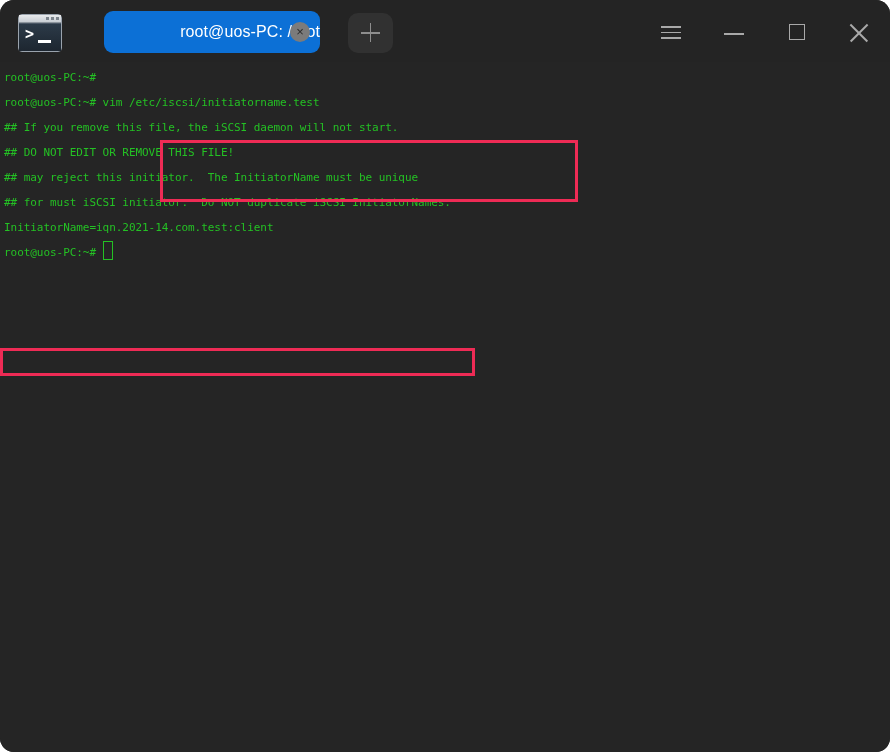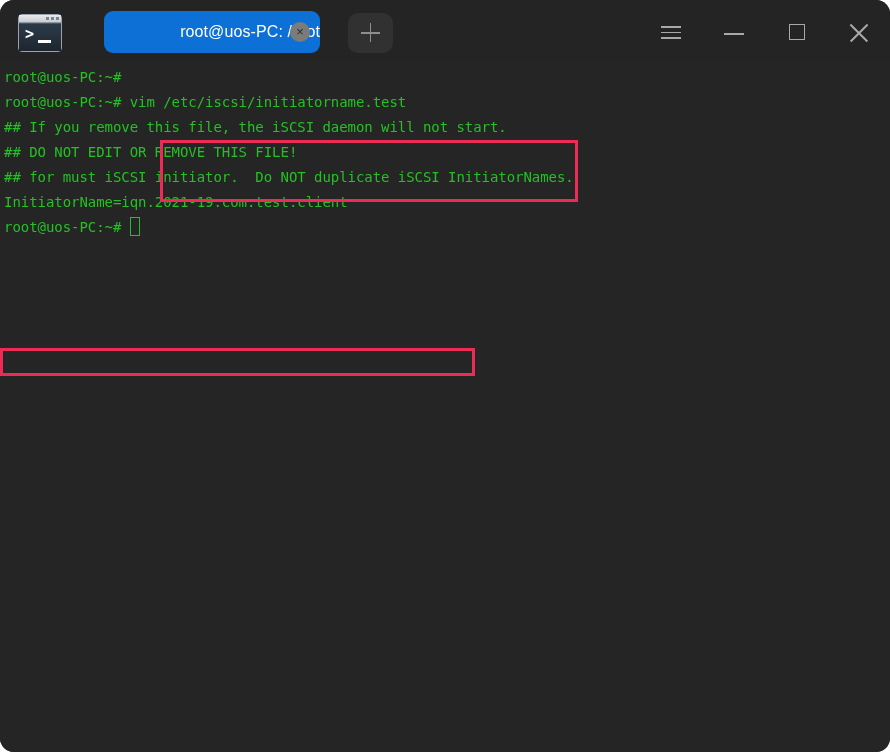--- a/index.html
+++ b/index.html
@@ -191,21 +191,21 @@
     position: absolute;
     left: 4px;
     top: 3px;
     width: 884px;
   }
   .term-line {
     height: 25px;
     line-height: 25px;
     color: #24c124;
     font-family: "DejaVu Sans Mono", monospace;
-    font-size: 14px;
+    font-size: 11px;
     white-space: pre;
     letter-spacing: -0.05px;
   }
   .cursor-block {
     display: inline-block;
     width: 10px;
     height: 19px;
     border: 1.8px solid #24c124;
     box-sizing: border-box;
     vertical-align: -4px;
@@ -276,22 +276,23 @@
       <span class="d2"></span>
     </div>
   </div>
 
   <div id="terminal">
     <div id="term-lines">
       <div class="term-line">root@uos-PC:~#</div>
       <div class="term-line">root@uos-PC:~# vim /etc/iscsi/initiatorname.test</div>
       <div class="term-line">## If you remove this file, the iSCSI daemon will not start.</div>
       <div class="term-line">## DO NOT EDIT OR REMOVE THIS FILE!</div>
+      <div class="term-line">## may reject this initiator.  The InitiatorName must be unique</div>
       <div class="term-line">## for must iSCSI initiator.  Do NOT duplicate iSCSI InitiatorNames.</div>
-      <div class="term-line">InitiatorName=iqn.2021-19.com.test:client</div>
+      <div class="term-line">InitiatorName=iqn.2021-14.com.test:client</div>
       <div class="term-line"><span>root@uos-PC:~# </span><span class="cursor-block"></span></div>
     </div>
 
     <div class="hl-box" id="hl-commands"></div>
     <div class="hl-box" id="hl-initiator"></div>
 
   </div>
 </div>
 
 </body></html>

